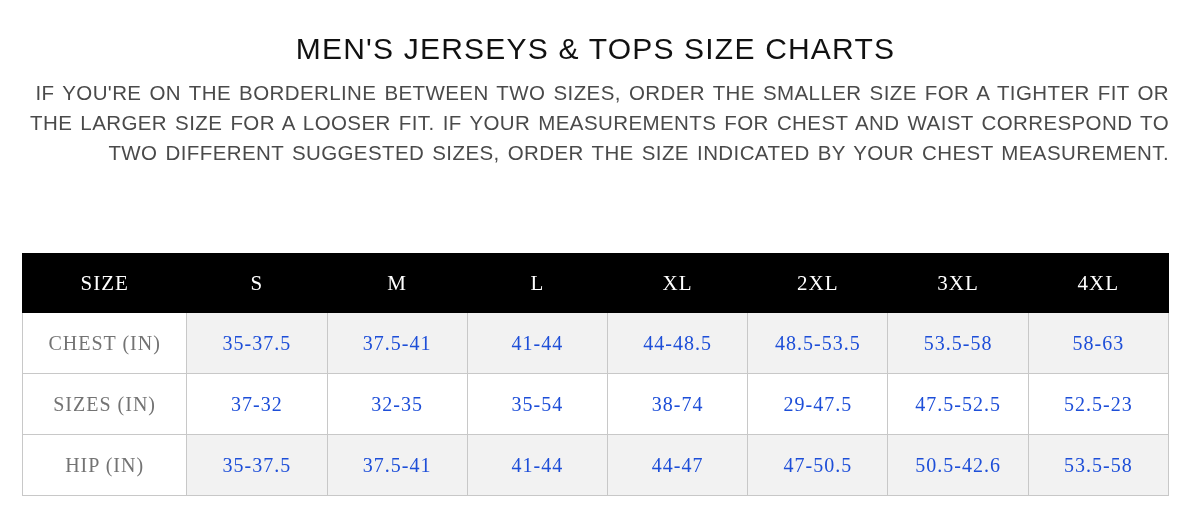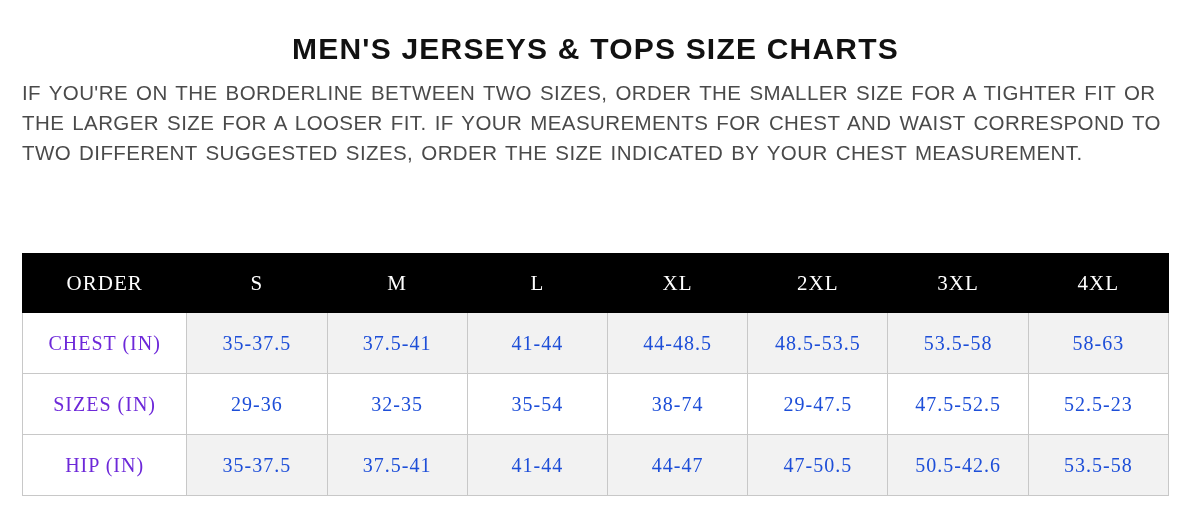--- a/index.html
+++ b/index.html
@@ -17,36 +17,36 @@
   .page {
     width: 1191px;
     height: 510px;
     box-sizing: border-box;
     padding: 0;
     position: relative;
   }
   .title {
     text-align: center;
     font-family: "Liberation Sans", sans-serif;
-    font-weight: bold;
+    font-weight: normal;
     font-size: 30px;
     letter-spacing: 1.2px;
     color: #111111;
     margin: 0;
     padding-top: 32px;
     padding-bottom: 12px;
   }
   .intro {
     margin: 0 22px 0 22px;
     font-family: "Liberation Sans", sans-serif;
     font-size: 20.5px;
     line-height: 1.46;
     color: #4a4a4a;
     letter-spacing: 0.4px;
-    text-align: left;
+    text-align: right;
     word-spacing: 2px;
   }
   .table-wrap {
     position: absolute;
     left: 22px;
     top: 253px;
     width: 1147px;
   }
   table.size-chart {
     border-collapse: collapse;
@@ -70,21 +70,21 @@
     font-weight: normal;
     font-size: 21px;
   }
   table.size-chart tbody td {
     height: 58px;
     background: #ffffff;
     color: #1d4ed8;
   }
   table.size-chart tbody tr td:first-child {
     background: #ffffff;
-    color: #6d28d9;
+    color: #737373;
   }
   table.size-chart tbody tr:nth-child(odd) td:not(:first-child) {
     background: #f2f2f2;
   }
   table.size-chart tbody tr:nth-child(even) td:not(:first-child) {
     background: #ffffff;
   }
   col.c-label { width: 164px; }
   col.c-data  { width: 140px; }
 </style>
@@ -104,21 +104,21 @@
         <col class="c-data">
         <col class="c-data">
         <col class="c-data">
         <col class="c-data">
         <col class="c-data">
         <col class="c-data">
         <col class="c-data">
       </colgroup>
       <thead>
         <tr>
-          <th>ORDER</th>
+          <th>SIZE</th>
           <th>S</th>
           <th>M</th>
           <th>L</th>
           <th>XL</th>
           <th>2XL</th>
           <th>3XL</th>
           <th>4XL</th>
         </tr>
       </thead>
       <tbody>
@@ -127,21 +127,21 @@
           <td>35-37.5</td>
           <td>37.5-41</td>
           <td>41-44</td>
           <td>44-48.5</td>
           <td>48.5-53.5</td>
           <td>53.5-58</td>
           <td>58-63</td>
         </tr>
         <tr>
           <td>SIZES (IN)</td>
-          <td>29-36</td>
+          <td>37-32</td>
           <td>32-35</td>
           <td>35-54</td>
           <td>38-74</td>
           <td>29-47.5</td>
           <td>47.5-52.5</td>
           <td>52.5-23</td>
         </tr>
         <tr>
           <td>HIP (IN)</td>
           <td>35-37.5</td>

